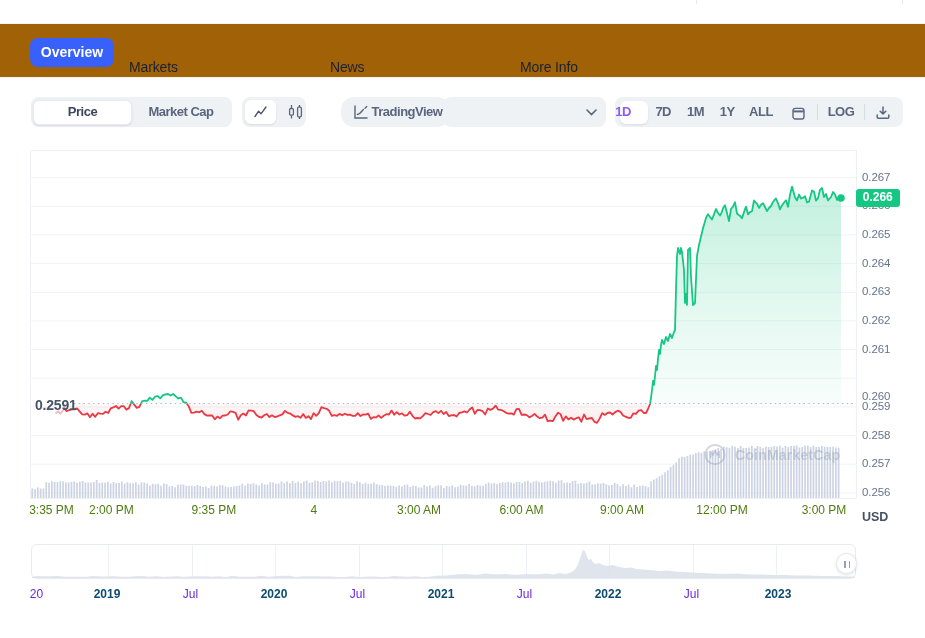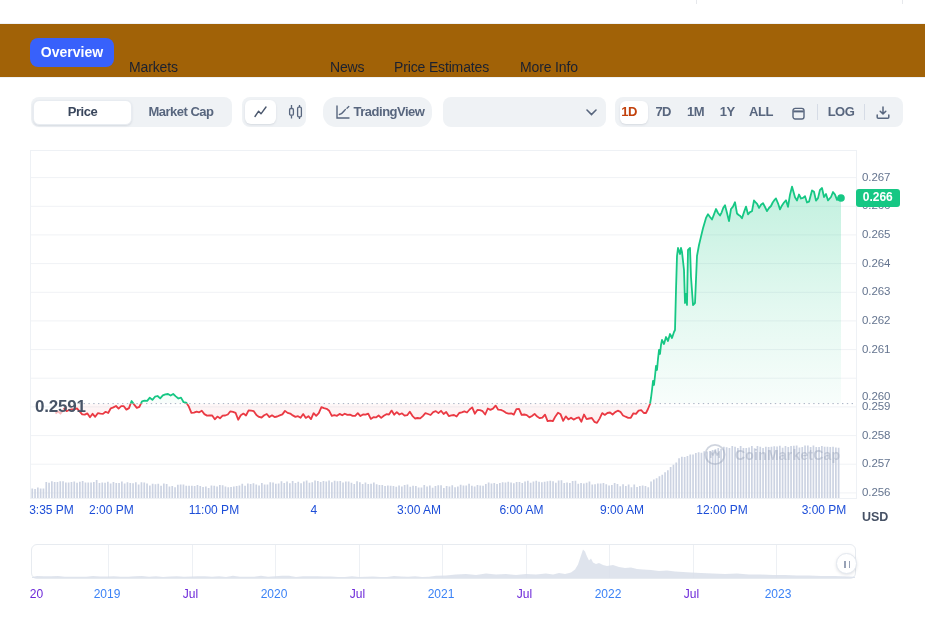--- a/index.html
+++ b/index.html
@@ -4,74 +4,73 @@
 html,body { width:925px; height:638px; background:#fff; font-family:"Liberation Sans",sans-serif; position:relative; overflow:hidden; }
 .abs { position:absolute; }
 .topline { position:absolute; left:0; top:23px; width:925px; height:1px; background:#F0F2F5; }
 .tick { position:absolute; top:0; width:1px; height:4px; background:#E6E8EC; }
 .tabbar { position:absolute; left:0; top:24px; width:925px; height:54px; background:#a16207; border-bottom:1px solid #F0F2F5; }
 .pill { position:absolute; left:30px; top:14px; width:84px; height:29px; background:#3861FB; border-radius:8px; color:#fff; font-size:14px; font-weight:700; text-align:center; line-height:29px; }
 .tab { position:absolute; top:14px; height:29px; line-height:29px; font-size:14px; letter-spacing:-0.15px; font-weight:400; color:#1B2130; white-space:nowrap;margin-top:15px; }
 .ctl { position:absolute; top:97px; height:30px; background:#EFF2F5; border-radius:8px; color:#58667E; font-size:13px; letter-spacing:-0.5px; font-weight:700; }
 .wpill { position:absolute; background:#fff; border-radius:6px; box-shadow:0 1px 2px rgba(128,138,157,.22); }
 .ylab { position:absolute; left:862px; font-size:11.5px; letter-spacing:-0.1px; color:#64748F; }
-.xlab { position:absolute; top:503px; font-size:12px; color:#1d4ed8; transform:translateX(-50%); white-space:nowrap; }
+.xlab { position:absolute; top:503px; font-size:12px; color:#4d7c0f; transform:translateX(-50%); white-space:nowrap; }
 .badge { position:absolute; left:856px; top:189px; width:43.5px; height:17.5px; background:#16C784; border-radius:3px; color:#fff; font-size:12px; font-weight:700; text-align:center; line-height:17.5px; }
 .scrub { position:absolute; left:31px; top:543.5px; width:825px; height:35px; border:1px solid #E7EBF0; border-radius:6px; background:#fff; }
 .tdiv { position:absolute; top:0; width:1px; height:33px; background:#EDF0F4; }
 .tllab { position:absolute; top:587px; font-size:12px; color:#6d28d9; transform:translateX(-50%); }
-.tllab.b { color:#3b82f6; font-weight:400; }
+.tllab.b { color:#0c4a6e; font-weight:700; }
 .handle { position:absolute; left:836px; top:553px; width:21px; height:21px; background:#fff; border:1px solid #E3E8EF; border-radius:50%; box-shadow:0 1px 3px rgba(60,70,90,.15); }
 .handle i { position:absolute; top:7px; width:1.5px; height:7px; background:#98A2B6; }
 .rdiv { position:absolute; top:7px; width:1px; height:16px; background:#D6DCE6; }
 .rtxt { position:absolute; top:0; height:30px; line-height:30px; transform:translateX(-50%); white-space:nowrap; }
 </style></head><body>
 <div class="tick" style="left:696px"></div>
 <div class="tick" style="left:902px"></div>
 <div class="topline"></div>
 <div class="tabbar">
   <div class="pill">Overview</div>
   <div class="tab" style="left:129px">Markets</div>
   <div class="tab" style="left:330px">News</div>
-  <div class="tab" style="left:394px">Price Estimates</div>
   <div class="tab" style="left:520px">More Info</div>
 </div>
 
 <div class="ctl" style="left:31px; width:201px;">
   <div class="wpill" style="left:2px; top:2.5px; width:99px; height:25px; border:1px solid #E8ECF1;"></div>
   <div class="rtxt" style="left:51.5px; color:#39465C;">Price</div>
   <div class="rtxt" style="left:150px;">Market Cap</div>
 </div>
 <div class="ctl" style="left:242px; width:64px;">
   <div class="wpill" style="left:3px; top:3px; width:31px; height:24px;"></div>
   <svg class="abs" style="left:12px; top:9px;" width="13" height="12" viewBox="0 0 13 12" fill="none" stroke="#4A576D" stroke-width="1.4" stroke-linecap="round" stroke-linejoin="round">
       <path d="M1 10.5 L4.6 5.2 L7 7.8 L12 1"></path>
     </svg>
   <svg class="abs" style="left:46px; top:7px;" width="15" height="16" viewBox="0 0 15 16" fill="none" stroke="#58667E" stroke-width="1.3">
       <path d="M3.5 1v3.2 M3.5 11.5v3 M11.5 1v2 M11.5 13v2"></path>
       <rect x="1.6" y="4.5" width="3.8" height="6.6" rx="1.2"></rect>
       <rect x="9.6" y="3.2" width="3.8" height="9.6" rx="1.2"></rect>
     </svg>
 </div>
-<div class="ctl" style="left:323px; width:109px;border-radius:13px;">
+<div class="ctl" style="left:341px; width:109px;border-radius:13px;">
   <svg class="abs" style="left:13px; top:8px;" width="14" height="14" viewBox="0 0 14 14" fill="none" stroke="#58667E" stroke-width="1.4">
       <path d="M1 1v12h12" stroke-linecap="round"></path>
       <path d="M3.4 9.5c3.2-.4 4.4-3.6 6-5.1" stroke-linecap="round"></path>
       <path d="M11 3.2l1.8-1.6" stroke-linecap="round"></path>
     </svg>
   <div class="rtxt" style="left:66px; font-size:13px;">TradingView</div>
 </div>
 <div class="ctl" style="left:443px; width:163px;">
   <svg class="abs" style="top:12px; left:142.5px;" width="11" height="7" viewBox="0 0 11 7" fill="none" stroke="#58667E" stroke-width="1.6" stroke-linecap="round">
       <path d="M1 1l4.5 4.5L10 1"></path>
     </svg>
 </div>
 <div class="ctl" style="left:615px; width:288px;">
   <div class="wpill" style="left:4.5px; top:3.5px; width:28.5px; height:23px;"></div>
-  <div class="rtxt" style="left:14px; color:#c2410c;">1D</div>
+  <div class="rtxt" style="left:8px; color:#8b5cf6;">1D</div>
   <div class="rtxt" style="left:48.2px;">7D</div>
   <div class="rtxt" style="left:80.6px;">1M</div>
   <div class="rtxt" style="left:112.2px;">1Y</div>
   <div class="rtxt" style="left:146px;">ALL</div>
   <svg class="abs" style="left:176.5px; top:10px;" width="13" height="13" viewBox="0 0 13 13" fill="none" stroke="#58667E" stroke-width="1.4">
       <rect x="1" y="1.4" width="11" height="10.6" rx="2.2"></rect>
       <path d="M1.3 4.4h10.4" stroke-width="2"></path>
     </svg>
   <div class="rdiv" style="left:201.9px"></div>
   <div class="rtxt" style="left:226px;">LOG</div>
@@ -119,38 +118,38 @@
     <circle cx="684" cy="303.5" r="9.6" stroke-width="1.8"></circle>
     <path d="M679.8 307v-6.2l2.1 3.4 2.1-4.6 2.1 4.6 2.1-3.4V307" stroke-width="1.6" stroke-linejoin="round"></path>
   </g>
   <text x="704" y="308.5" font-size="14" font-weight="bold" fill="#97A2B8" opacity="0.45" letter-spacing="0.2">CoinMarketCap</text>
   <line x1="43" y1="252.6" x2="822" y2="252.6" stroke="#A8B2C4" stroke-width="1" stroke-dasharray="1.4 3.4"></line>
   <polyline points="24.5,262.5 27,260.5 29.5,262.5 32,259.5 33.5,257" fill="none" stroke="#EA3943" stroke-width="1.8" opacity="0.35"></polyline>
   <polyline points="33.0,256.9 35.6,260.2 38.2,259.0 40.8,258.4 43.4,258.3 46.0,257.4 48.6,260.4 51.2,263.4 53.8,263.6 56.4,262.4 59.0,266.2 61.6,262.8 64.2,265.8 66.8,262.2 69.4,262.7 72.0,262.9 74.6,260.8 77.2,262.0 79.8,257.3 82.4,256.4 85.0,255.0 87.6,257.6 90.2,255.2 92.8,255.2 95.4,258.6 98.0,257.1 100.6,250.0 103.2,253.6 105.8,256.9 108.4,255.8 111.0,250.4 113.6,249.7 116.2,249.8 118.8,246.7 121.4,248.9 124.0,245.7 126.6,245.0 129.2,247.3 131.8,244.4 134.4,243.4 137.0,243.0 139.6,244.6 142.2,243.0 144.8,245.4 147.4,247.5 150.0,246.6 152.6,251.2 155.2,251.6 157.8,255.6 160.4,261.9 163.0,261.7 165.6,260.6 168.2,261.3 170.8,259.7 173.4,263.1 176.0,264.6 178.6,264.5 181.2,264.5 183.8,268.3 186.4,265.6 189.0,267.3 191.6,264.7 194.2,264.5 196.8,263.5 199.4,260.3 202.0,260.9 204.6,261.9 207.2,268.7 209.8,264.2 212.4,262.6 215.0,264.5 217.6,259.3 220.2,259.7 222.8,260.2 225.4,264.1 228.0,265.9 230.6,266.5 233.2,264.3 235.8,263.0 238.4,266.1 241.0,264.3 243.6,266.1 246.2,265.5 248.8,264.4 251.4,263.4 254.0,259.9 256.6,261.9 259.2,262.6 261.8,264.4 264.4,265.9 267.0,265.2 269.6,266.8 272.2,263.1 274.8,266.9 277.4,265.2 280.0,268.1 282.6,262.2 285.2,264.9 287.8,262.2 290.4,256.2 293.0,257.2 295.6,257.8 298.2,259.8 300.8,264.9 303.4,264.2 306.0,264.8 308.6,262.9 311.2,264.3 313.8,262.7 316.4,263.9 319.0,263.7 321.6,264.8 324.2,264.8 326.8,262.2 329.4,265.1 332.0,263.5 334.6,263.6 337.2,262.7 339.8,267.9 342.4,266.2 345.0,266.4 347.6,264.5 350.2,266.9 352.8,264.8 355.4,263.2 358.0,263.5 360.6,259.6 363.2,263.7 365.8,261.1 368.4,263.5 371.0,262.3 373.6,264.7 376.2,264.2 378.8,260.7 381.4,264.8 384.0,267.5 386.6,267.0 389.2,267.4 391.8,265.1 394.4,262.1 397.0,263.0 399.6,264.0 402.2,261.1 404.8,260.1 407.4,262.1 410.0,259.8 412.6,263.0 415.2,261.0 417.8,265.1 420.4,264.3 423.0,264.0 425.6,265.5 428.2,262.0 430.8,261.4 433.4,260.4 436.0,261.5 438.6,258.5 441.2,256.4 443.8,262.7 446.4,259.0 449.0,259.1 451.6,260.2 454.2,263.5 456.8,257.5 459.4,258.9 462.0,257.6 464.6,254.6 467.2,258.7 469.8,258.9 472.4,260.0 475.0,261.8 477.6,262.6 480.2,262.3 482.8,263.6 485.4,258.2 488.0,257.8 490.6,263.9 493.2,263.5 495.8,264.1 498.4,266.4 501.0,265.0 503.6,262.9 506.2,265.6 508.8,267.2 511.4,266.6 514.0,263.7 516.6,270.2 519.2,269.7 521.8,270.2 524.4,265.4 527.0,261.7 529.6,263.3 532.2,269.9 534.8,265.4 537.4,268.4 540.0,266.7 542.6,268.6 545.2,267.2 547.8,266.3 550.4,270.7 553.0,263.5 555.6,268.1 558.2,267.5 560.8,267.0 563.4,270.8 566.0,271.9 568.6,267.6 571.2,262.1 573.8,263.9 576.4,262.0 579.0,261.5 581.6,263.5 584.2,261.1 586.8,259.7 589.4,260.8 592.0,264.5 594.6,265.7 597.2,266.8 599.8,266.8 602.4,262.3 605.0,262.9 607.6,259.6 610.2,259.2 612.8,262.0 615.0,262.0 617.0,258.0 619.0,253.0 620.0,247.0 621.0,239.0 622.0,230.0 623.0,234.0 624.0,225.0 625.0,215.0 626.0,219.0 627.0,208.0 628.0,199.0 629.0,203.0 630.0,194.0 631.0,189.0 633.0,193.0 635.0,186.0 637.0,190.0 639.0,183.0 641.0,187.0 643.0,181.0 644.0,179.0 645.0,139.0 646.0,105.0 647.0,97.0 649.0,103.0 650.0,97.0 651.0,101.0 653.0,119.0 654.0,152.0 655.0,143.0 656.0,154.0 657.0,99.0 659.0,97.0 660.0,126.0 662.0,154.0 664.0,152.0 666.0,105.0 668.0,94.0 670.0,85.6 672.0,77.3 675.0,66.9 677.0,63.3 679.0,66.0 681.0,68.5 683.0,63.4 685.0,58.0 687.0,62.0 689.0,64.5 690.7,61.3 692.3,56.8 694.0,54.3 696.0,62.0 698.0,70.1 700.0,58.0 702.0,55.6 704.0,51.2 706.0,62.5 707.7,64.0 709.3,65.1 711.0,67.2 713.0,61.1 715.0,55.6 717.0,63.3 719.0,61.1 721.0,60.2 723.0,49.5 724.7,51.4 726.3,53.1 728.0,56.9 730.0,53.8 732.0,52.1 734.0,56.0 736.0,60.1 738.0,57.0 740.0,55.0 741.7,51.5 743.3,49.2 745.0,47.5 747.0,52.3 749.0,58.4 751.0,54.4 753.0,51.5 755.0,49.3 757.0,55.8 759.0,43.7 761.0,35.6 764.0,46.3 766.0,49.5 768.0,43.5 770.0,47.5 772.0,46.9 774.0,45.2 776.0,51.5 778.0,50.7 781.0,39.4 783.0,40.8 785.0,49.6 787.0,47.1 789.0,38.8 791.0,37.0 793.0,46.0 795.0,43.0 797.0,49.4 800.0,46.0 802.0,41.0 804.0,43.6 806.0,48.9 808.0,46.0 810,47" fill="none" stroke="#EA3943" stroke-width="1.8" stroke-linejoin="round" clip-path="url(#below)"></polyline>
   <polyline points="33.0,256.9 35.6,260.2 38.2,259.0 40.8,258.4 43.4,258.3 46.0,257.4 48.6,260.4 51.2,263.4 53.8,263.6 56.4,262.4 59.0,266.2 61.6,262.8 64.2,265.8 66.8,262.2 69.4,262.7 72.0,262.9 74.6,260.8 77.2,262.0 79.8,257.3 82.4,256.4 85.0,255.0 87.6,257.6 90.2,255.2 92.8,255.2 95.4,258.6 98.0,257.1 100.6,250.0 103.2,253.6 105.8,256.9 108.4,255.8 111.0,250.4 113.6,249.7 116.2,249.8 118.8,246.7 121.4,248.9 124.0,245.7 126.6,245.0 129.2,247.3 131.8,244.4 134.4,243.4 137.0,243.0 139.6,244.6 142.2,243.0 144.8,245.4 147.4,247.5 150.0,246.6 152.6,251.2 155.2,251.6 157.8,255.6 160.4,261.9 163.0,261.7 165.6,260.6 168.2,261.3 170.8,259.7 173.4,263.1 176.0,264.6 178.6,264.5 181.2,264.5 183.8,268.3 186.4,265.6 189.0,267.3 191.6,264.7 194.2,264.5 196.8,263.5 199.4,260.3 202.0,260.9 204.6,261.9 207.2,268.7 209.8,264.2 212.4,262.6 215.0,264.5 217.6,259.3 220.2,259.7 222.8,260.2 225.4,264.1 228.0,265.9 230.6,266.5 233.2,264.3 235.8,263.0 238.4,266.1 241.0,264.3 243.6,266.1 246.2,265.5 248.8,264.4 251.4,263.4 254.0,259.9 256.6,261.9 259.2,262.6 261.8,264.4 264.4,265.9 267.0,265.2 269.6,266.8 272.2,263.1 274.8,266.9 277.4,265.2 280.0,268.1 282.6,262.2 285.2,264.9 287.8,262.2 290.4,256.2 293.0,257.2 295.6,257.8 298.2,259.8 300.8,264.9 303.4,264.2 306.0,264.8 308.6,262.9 311.2,264.3 313.8,262.7 316.4,263.9 319.0,263.7 321.6,264.8 324.2,264.8 326.8,262.2 329.4,265.1 332.0,263.5 334.6,263.6 337.2,262.7 339.8,267.9 342.4,266.2 345.0,266.4 347.6,264.5 350.2,266.9 352.8,264.8 355.4,263.2 358.0,263.5 360.6,259.6 363.2,263.7 365.8,261.1 368.4,263.5 371.0,262.3 373.6,264.7 376.2,264.2 378.8,260.7 381.4,264.8 384.0,267.5 386.6,267.0 389.2,267.4 391.8,265.1 394.4,262.1 397.0,263.0 399.6,264.0 402.2,261.1 404.8,260.1 407.4,262.1 410.0,259.8 412.6,263.0 415.2,261.0 417.8,265.1 420.4,264.3 423.0,264.0 425.6,265.5 428.2,262.0 430.8,261.4 433.4,260.4 436.0,261.5 438.6,258.5 441.2,256.4 443.8,262.7 446.4,259.0 449.0,259.1 451.6,260.2 454.2,263.5 456.8,257.5 459.4,258.9 462.0,257.6 464.6,254.6 467.2,258.7 469.8,258.9 472.4,260.0 475.0,261.8 477.6,262.6 480.2,262.3 482.8,263.6 485.4,258.2 488.0,257.8 490.6,263.9 493.2,263.5 495.8,264.1 498.4,266.4 501.0,265.0 503.6,262.9 506.2,265.6 508.8,267.2 511.4,266.6 514.0,263.7 516.6,270.2 519.2,269.7 521.8,270.2 524.4,265.4 527.0,261.7 529.6,263.3 532.2,269.9 534.8,265.4 537.4,268.4 540.0,266.7 542.6,268.6 545.2,267.2 547.8,266.3 550.4,270.7 553.0,263.5 555.6,268.1 558.2,267.5 560.8,267.0 563.4,270.8 566.0,271.9 568.6,267.6 571.2,262.1 573.8,263.9 576.4,262.0 579.0,261.5 581.6,263.5 584.2,261.1 586.8,259.7 589.4,260.8 592.0,264.5 594.6,265.7 597.2,266.8 599.8,266.8 602.4,262.3 605.0,262.9 607.6,259.6 610.2,259.2 612.8,262.0 615.0,262.0 617.0,258.0 619.0,253.0 620.0,247.0 621.0,239.0 622.0,230.0 623.0,234.0 624.0,225.0 625.0,215.0 626.0,219.0 627.0,208.0 628.0,199.0 629.0,203.0 630.0,194.0 631.0,189.0 633.0,193.0 635.0,186.0 637.0,190.0 639.0,183.0 641.0,187.0 643.0,181.0 644.0,179.0 645.0,139.0 646.0,105.0 647.0,97.0 649.0,103.0 650.0,97.0 651.0,101.0 653.0,119.0 654.0,152.0 655.0,143.0 656.0,154.0 657.0,99.0 659.0,97.0 660.0,126.0 662.0,154.0 664.0,152.0 666.0,105.0 668.0,94.0 670.0,85.6 672.0,77.3 675.0,66.9 677.0,63.3 679.0,66.0 681.0,68.5 683.0,63.4 685.0,58.0 687.0,62.0 689.0,64.5 690.7,61.3 692.3,56.8 694.0,54.3 696.0,62.0 698.0,70.1 700.0,58.0 702.0,55.6 704.0,51.2 706.0,62.5 707.7,64.0 709.3,65.1 711.0,67.2 713.0,61.1 715.0,55.6 717.0,63.3 719.0,61.1 721.0,60.2 723.0,49.5 724.7,51.4 726.3,53.1 728.0,56.9 730.0,53.8 732.0,52.1 734.0,56.0 736.0,60.1 738.0,57.0 740.0,55.0 741.7,51.5 743.3,49.2 745.0,47.5 747.0,52.3 749.0,58.4 751.0,54.4 753.0,51.5 755.0,49.3 757.0,55.8 759.0,43.7 761.0,35.6 764.0,46.3 766.0,49.5 768.0,43.5 770.0,47.5 772.0,46.9 774.0,45.2 776.0,51.5 778.0,50.7 781.0,39.4 783.0,40.8 785.0,49.6 787.0,47.1 789.0,38.8 791.0,37.0 793.0,46.0 795.0,43.0 797.0,49.4 800.0,46.0 802.0,41.0 804.0,43.6 806.0,48.9 808.0,46.0 810,47" fill="none" stroke="#16C784" stroke-width="1.8" stroke-linejoin="round" clip-path="url(#above)"></polyline>
   <circle cx="810" cy="47" r="3.8" fill="#16C784"></circle>
 </svg>
-<div class="abs" style="left:35px; top:396.5px; font-size:17px; letter-spacing:-0.2px; font-weight:700; color:#475467;">0.2591</div>
+<div class="abs" style="left:35px; top:396.5px; font-size:14px; letter-spacing:-0.2px; font-weight:700; color:#475467;">0.2591</div>
 <div class="ylab" style="top:171px">0.267</div>
 <div class="ylab" style="top:199px">0.266</div>
 <div class="ylab" style="top:228px">0.265</div>
 <div class="ylab" style="top:257px">0.264</div>
 <div class="ylab" style="top:285px">0.263</div>
 <div class="ylab" style="top:314px">0.262</div>
 <div class="ylab" style="top:343px">0.261</div>
 <div class="ylab" style="top:390px">0.260</div>
 <div class="ylab" style="top:400px">0.259</div>
 <div class="ylab" style="top:429px">0.258</div>
 <div class="ylab" style="top:457px">0.257</div>
 <div class="ylab" style="top:486px">0.256</div>
 <div class="badge">0.266</div>
 <div class="abs" style="left:862px; top:510px; font-size:12.5px; font-weight:700; color:#465165;">USD</div>
 <div class="xlab" style="left:51.5px">3:35 PM</div>
 <div class="xlab" style="left:111.4px">2:00 PM</div>
-<div class="xlab" style="left:213.9px">11:00 PM</div>
+<div class="xlab" style="left:213.9px">9:35 PM</div>
 <div class="xlab" style="left:313.8px">4</div>
 <div class="xlab" style="left:419px">3:00 AM</div>
 <div class="xlab" style="left:521.4px">6:00 AM</div>
 <div class="xlab" style="left:622px">9:00 AM</div>
 <div class="xlab" style="left:722px">12:00 PM</div>
 <div class="xlab" style="left:824px">3:00 PM</div>
 
 <div class="scrub">
   <div class="tdiv" style="left:76px"></div>
     <div class="tdiv" style="left:159.5px"></div>

